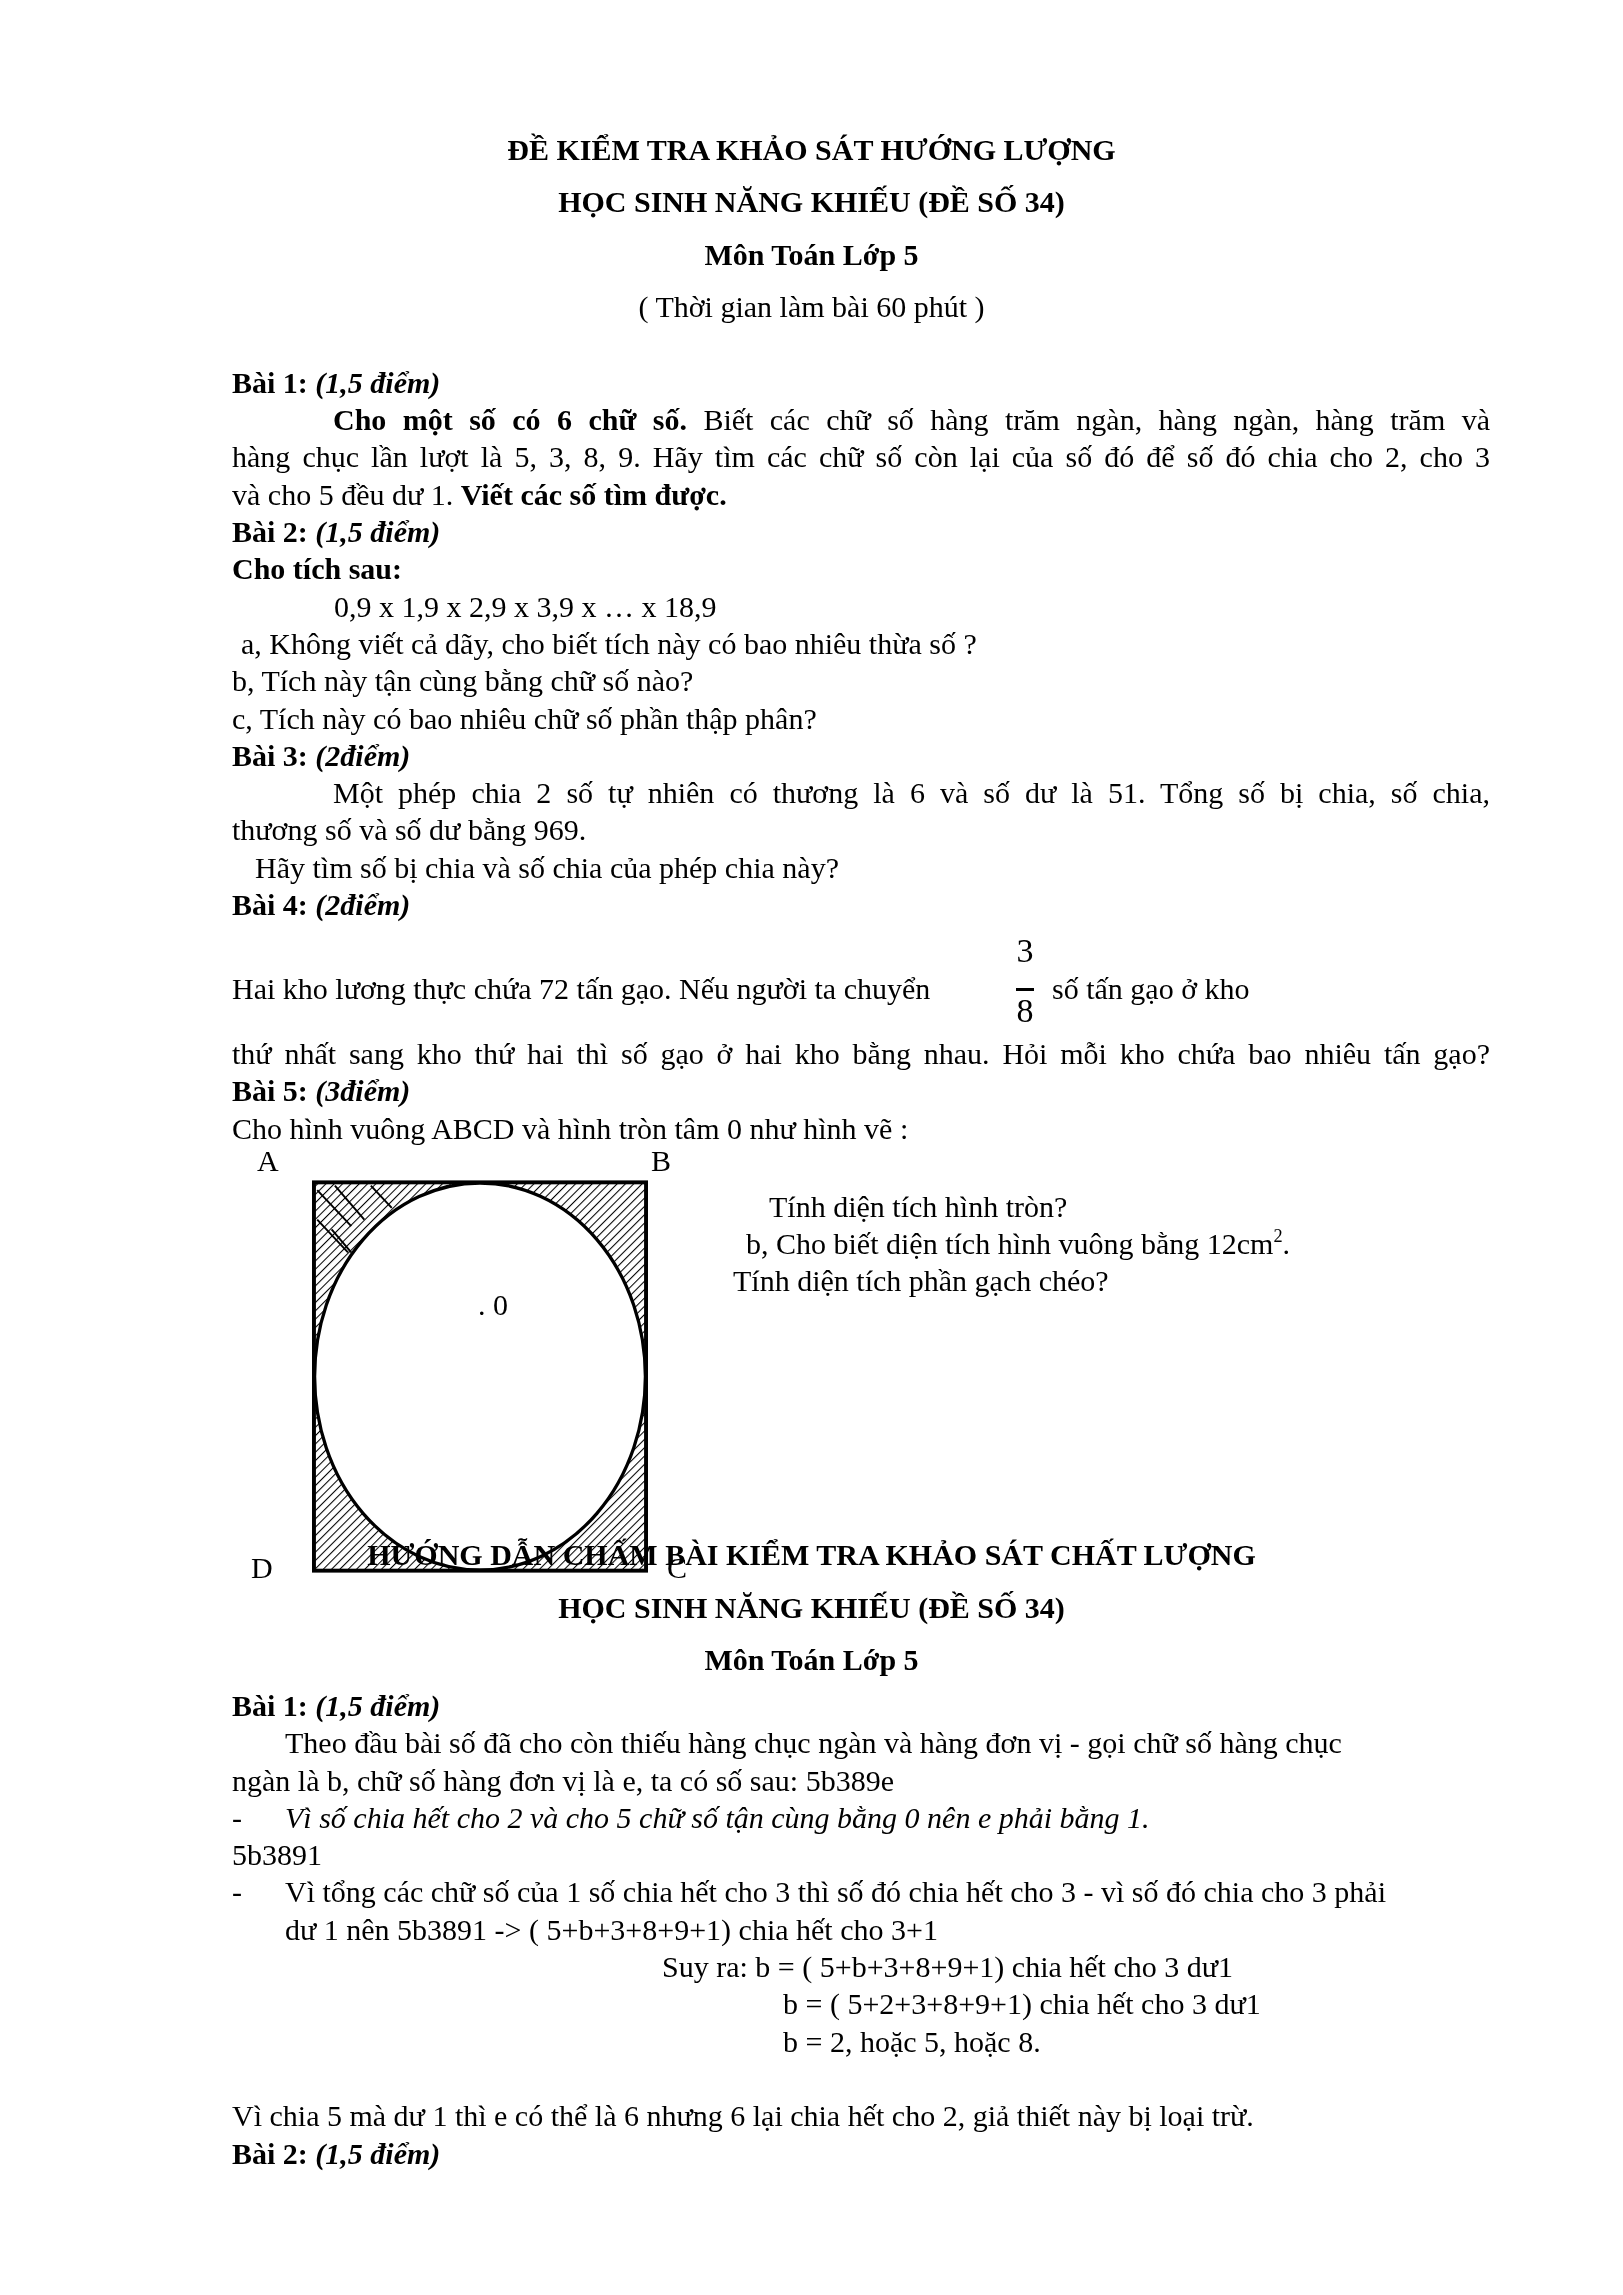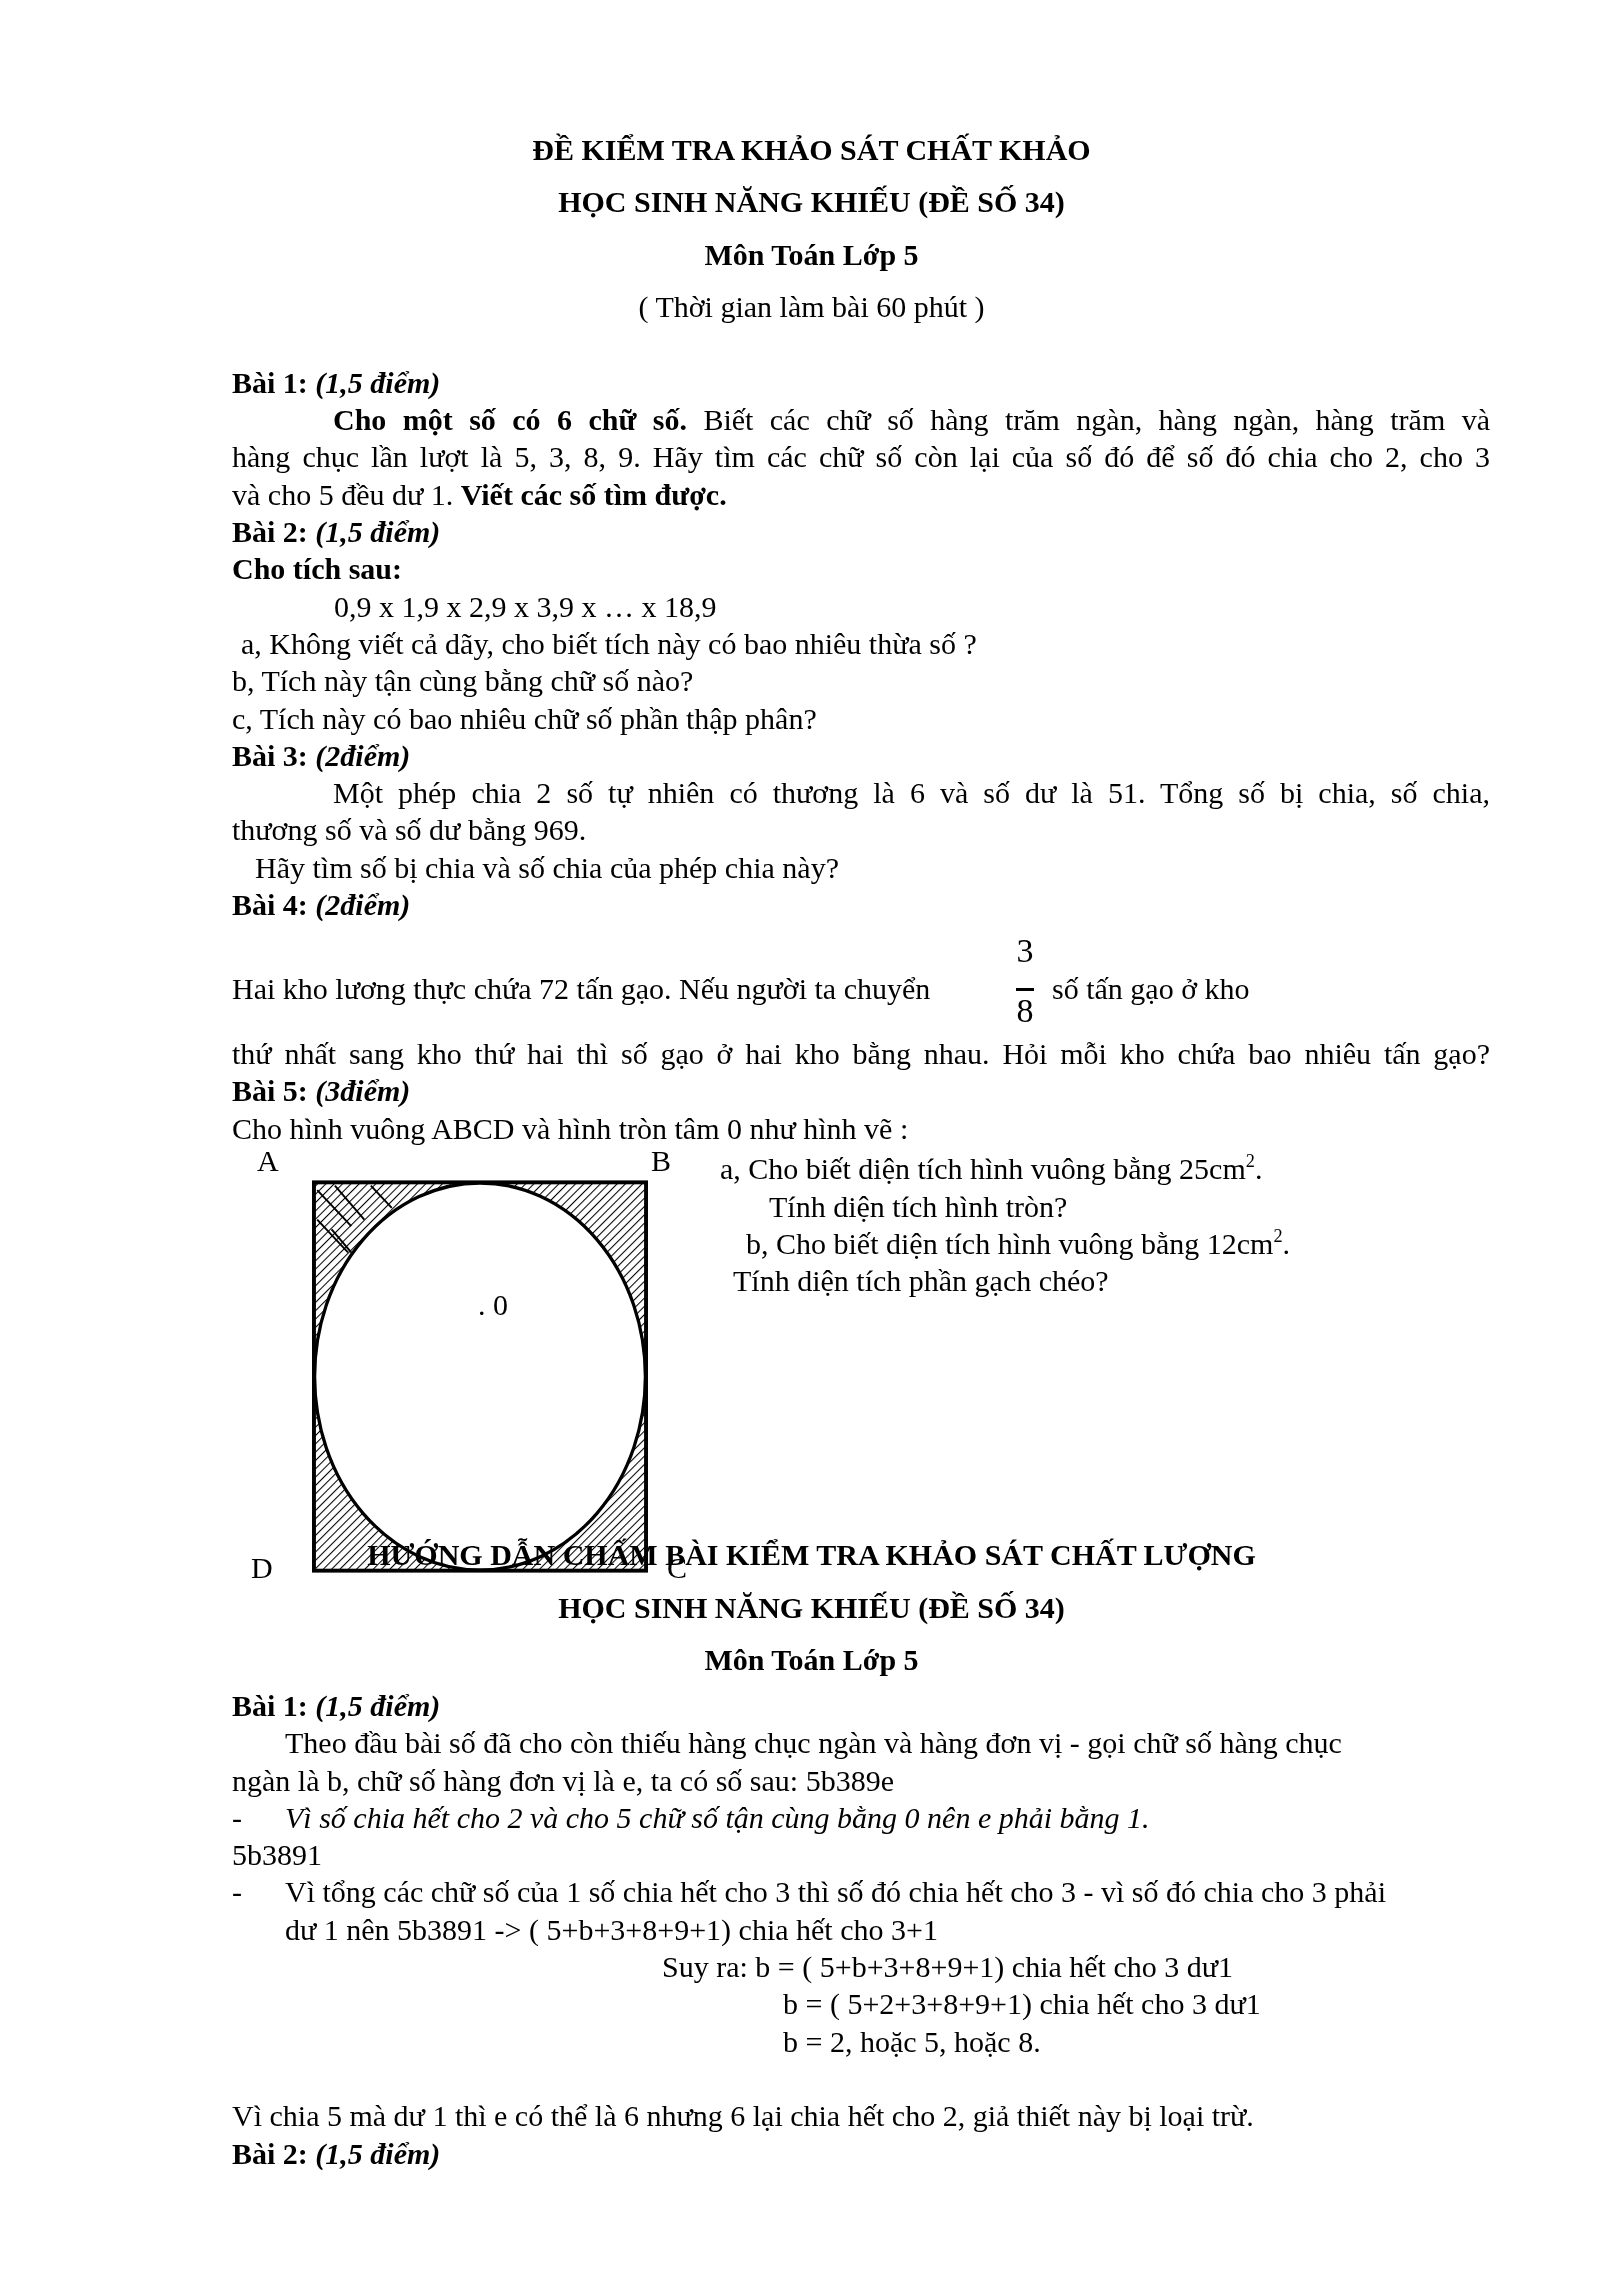--- a/index.html
+++ b/index.html
@@ -16,21 +16,21 @@
   .frac { position: absolute; font-size: 34px; text-align: center; width: 26px; }
   .frac .bar { position: absolute; left: 3.9px; width: 18.3px; height: 2.6px; background: #000; }
   .fig { position: absolute; left: 312px; top: 1180px; width: 336px; height: 393px; }
   .lbl { position: absolute; font-size: 30px; line-height: 33px; }
 </style>
 </head>
 <body>
 
 <div class="page">
 
-  <div class="line center title" style="top:131px;">ĐỀ KIỂM TRA KHẢO SÁT CHẤT KHẢO</div>
+  <div class="line center title" style="top:131px;">ĐỀ KIỂM TRA KHẢO SÁT HƯỚNG LƯỢNG</div>
   <div class="line center title" style="top:183px;">HỌC SINH NĂNG KHIẾU (ĐỀ SỐ 34)</div>
   <div class="line center title" style="top:236px;">Môn Toán Lớp 5</div>
   <div class="line center" style="top:288px;">( Thời gian làm bài 60 phút )</div>
 
   <div class="line" style="left:232px; top:364px;">
     <span class="b">Bài 1:</span>
     <span class="b i">(1,5 điểm)</span>
   </div>
   <div class="line" style="left:232px; top:401px; width:1258px;">
     <span class="just" style="padding-left:101px;"><span class="b">Cho một số có 6 chữ số.</span><span> Biết các chữ số hàng trăm ngàn, hàng ngàn, hàng trăm và</span></span>
@@ -100,23 +100,20 @@
     <g stroke="#000" stroke-width="3">
       <line x1="8" y1="15" x2="60" y2="70"></line>
       <line x1="35" y1="8" x2="80" y2="60"></line>
       <line x1="90" y1="8" x2="122" y2="42"></line>
       <line x1="8" y1="60" x2="55" y2="110"></line>
       <line x1="30" y1="75" x2="60" y2="110"></line>
     </g>
   </svg>
   <div class="lbl" style="left:478px; top:1288px;">. 0</div>
 
-  <div class="line" style="left:720px; top:1150px;">
-    <span>a, Cho biết diện tích hình vuông bằng  25cm</span><sup>2</sup><span>.</span>
-  </div>
   <div class="line" style="left:769px; top:1188px;">Tính diện tích hình tròn?</div>
   <div class="line" style="left:746px; top:1225px;">
     <span>b, Cho biết diện tích hình vuông bằng 12cm</span><sup>2</sup><span>.</span>
   </div>
   <div class="line" style="left:733px; top:1262px;">Tính diện tích phần gạch chéo?</div>
 
   <div class="line center title" style="left:0; top:1536px;">HƯỚNG DẪN CHẤM BÀI KIỂM TRA KHẢO SÁT CHẤT LƯỢNG</div>
   <div class="line center title" style="top:1589px;">HỌC SINH NĂNG KHIẾU (ĐỀ SỐ 34)</div>
   <div class="line center title" style="top:1641px;">Môn Toán Lớp 5</div>
 

